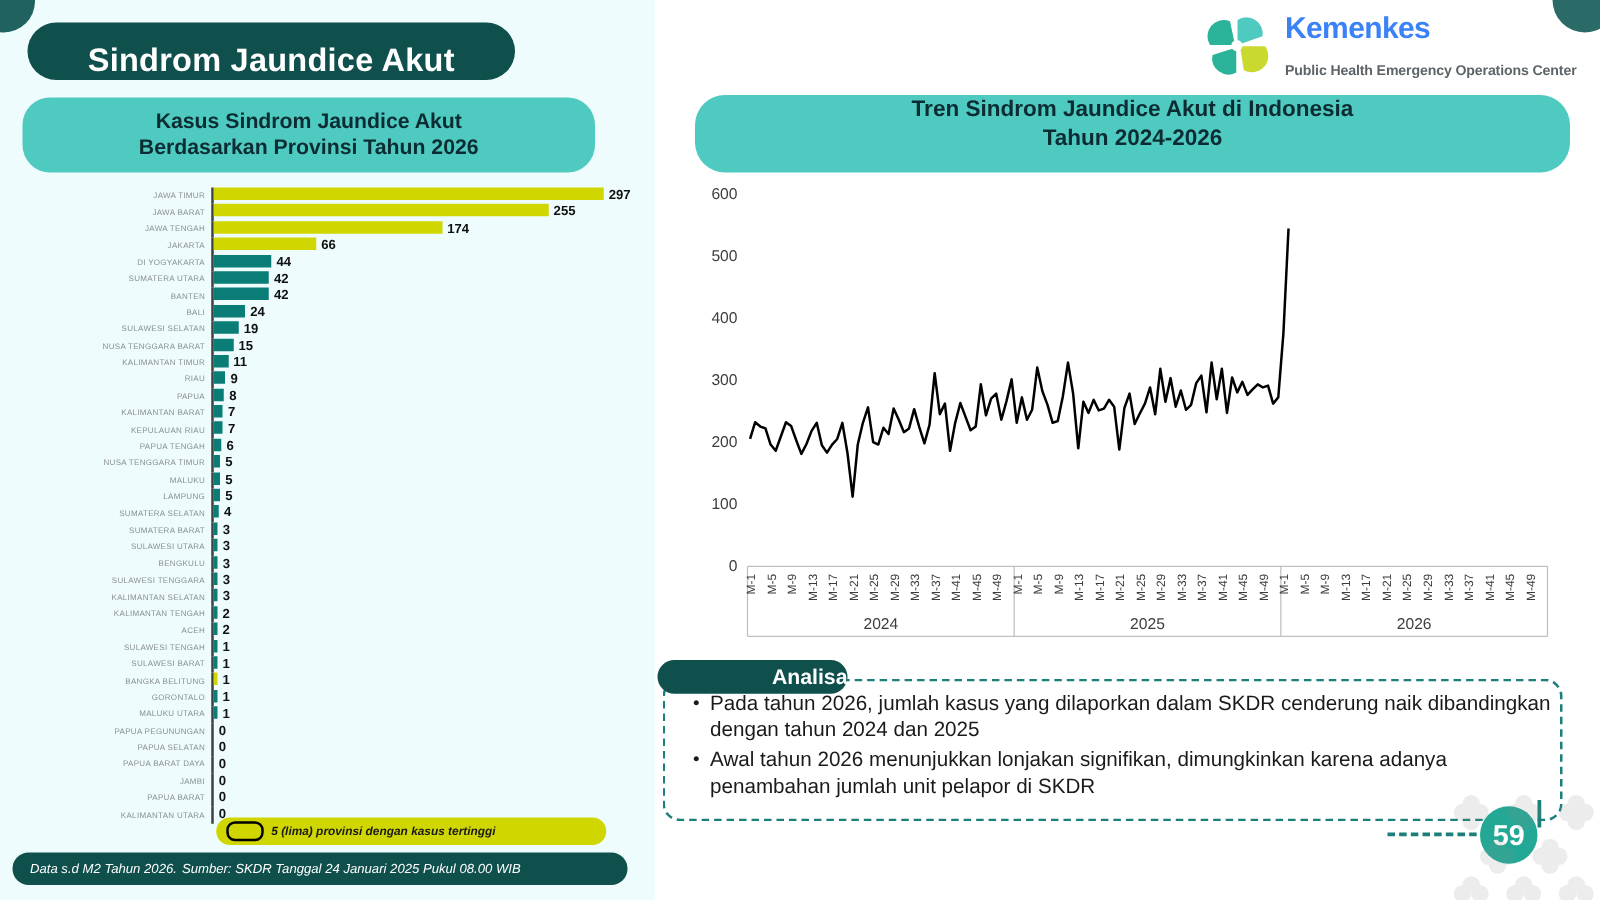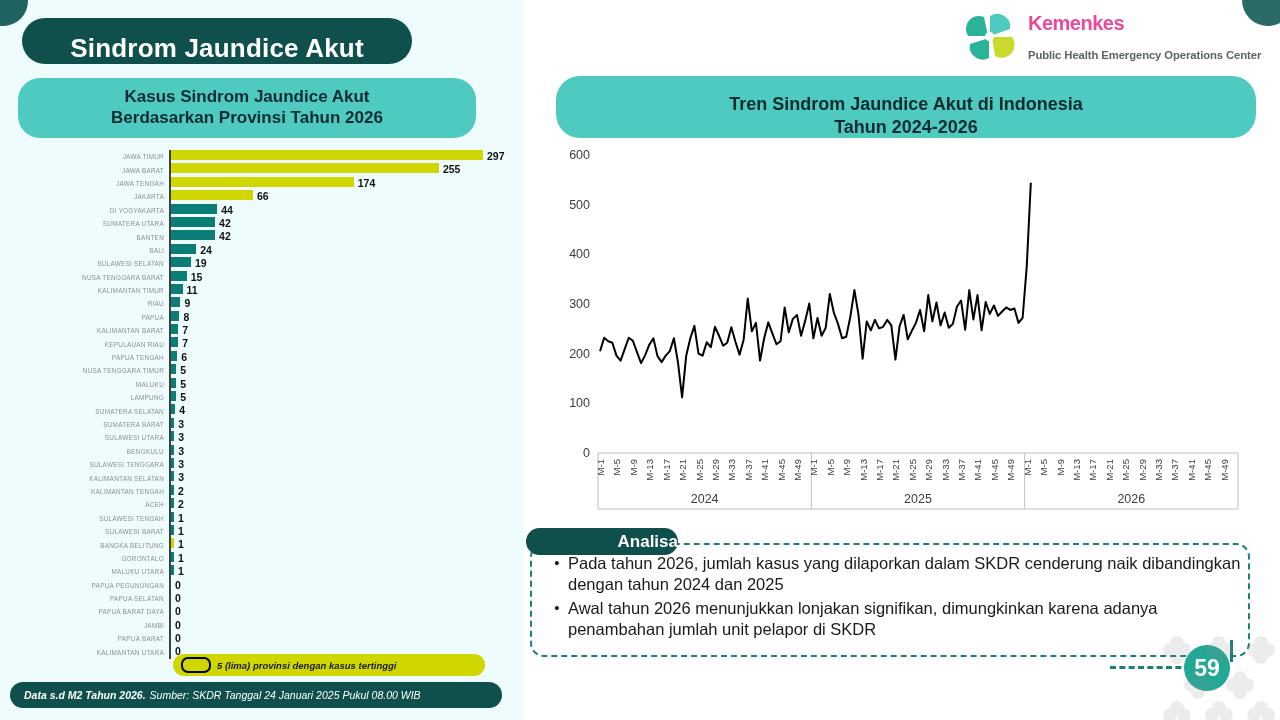--- a/index.html
+++ b/index.html
@@ -73,38 +73,38 @@
   }
   .legend-text{
     font-size:9.5px;font-style:italic;font-weight:bold;color:#1a1a1a;margin-left:6px;
   }
   
   .footer-pill{
     position:absolute;left:10px;top:682px;width:492px;height:26px;
     background:#0f4f4c;border-radius:13px;
     display:flex;align-items:center;padding-left:14px;box-sizing:border-box;
   }
-  .footer-pill .f1{color:#fff;font-size:10.5px;font-weight:bold;font-style:italic;}
+  .footer-pill .f1{color:#fff;font-size:10.5px;font-weight:normal;font-style:italic;}
   .footer-pill .f2{color:#fff;font-size:10.5px;font-style:italic;margin-left:4px;}
   
   .logo{
     position:absolute;left:962px;top:6px;width:310px;height:62px;
     display:flex;align-items:center;
   }
   .logo-text{margin-left:6px;}
   .logo-title{
-    font-size:20px;font-weight:bold;color:#ec4899;line-height:1;letter-spacing:-.5px;
+    font-size:24px;font-weight:bold;color:#3b82f6;line-height:1;letter-spacing:-.5px;
   }
   .logo-sub{
     font-size:11.3px;font-weight:bold;color:#5d6468;margin-top:16px;letter-spacing:-.1px;
   }
   .right-chart-title{
     position:absolute;left:556px;top:76px;width:700px;height:62px;
     background:#4ecac0;border-radius:24px;
-    display:flex;flex-direction:column;align-items:center;justify-content:flex-end;
+    display:flex;flex-direction:column;align-items:center;justify-content:flex-start;
     line-height:1.25;
   }
   .right-chart-title div{color:#0c2c33;font-size:18px;font-weight:bold;}
   .line-chart{
     position:absolute;left:540px;top:145px;width:720px;height:370px;
   }
   
   .analisa-box{
     position:absolute;left:530px;top:543px;width:720px;height:114px;
     border:2.5px dashed #1b7f7a;border-radius:14px;box-sizing:border-box;

